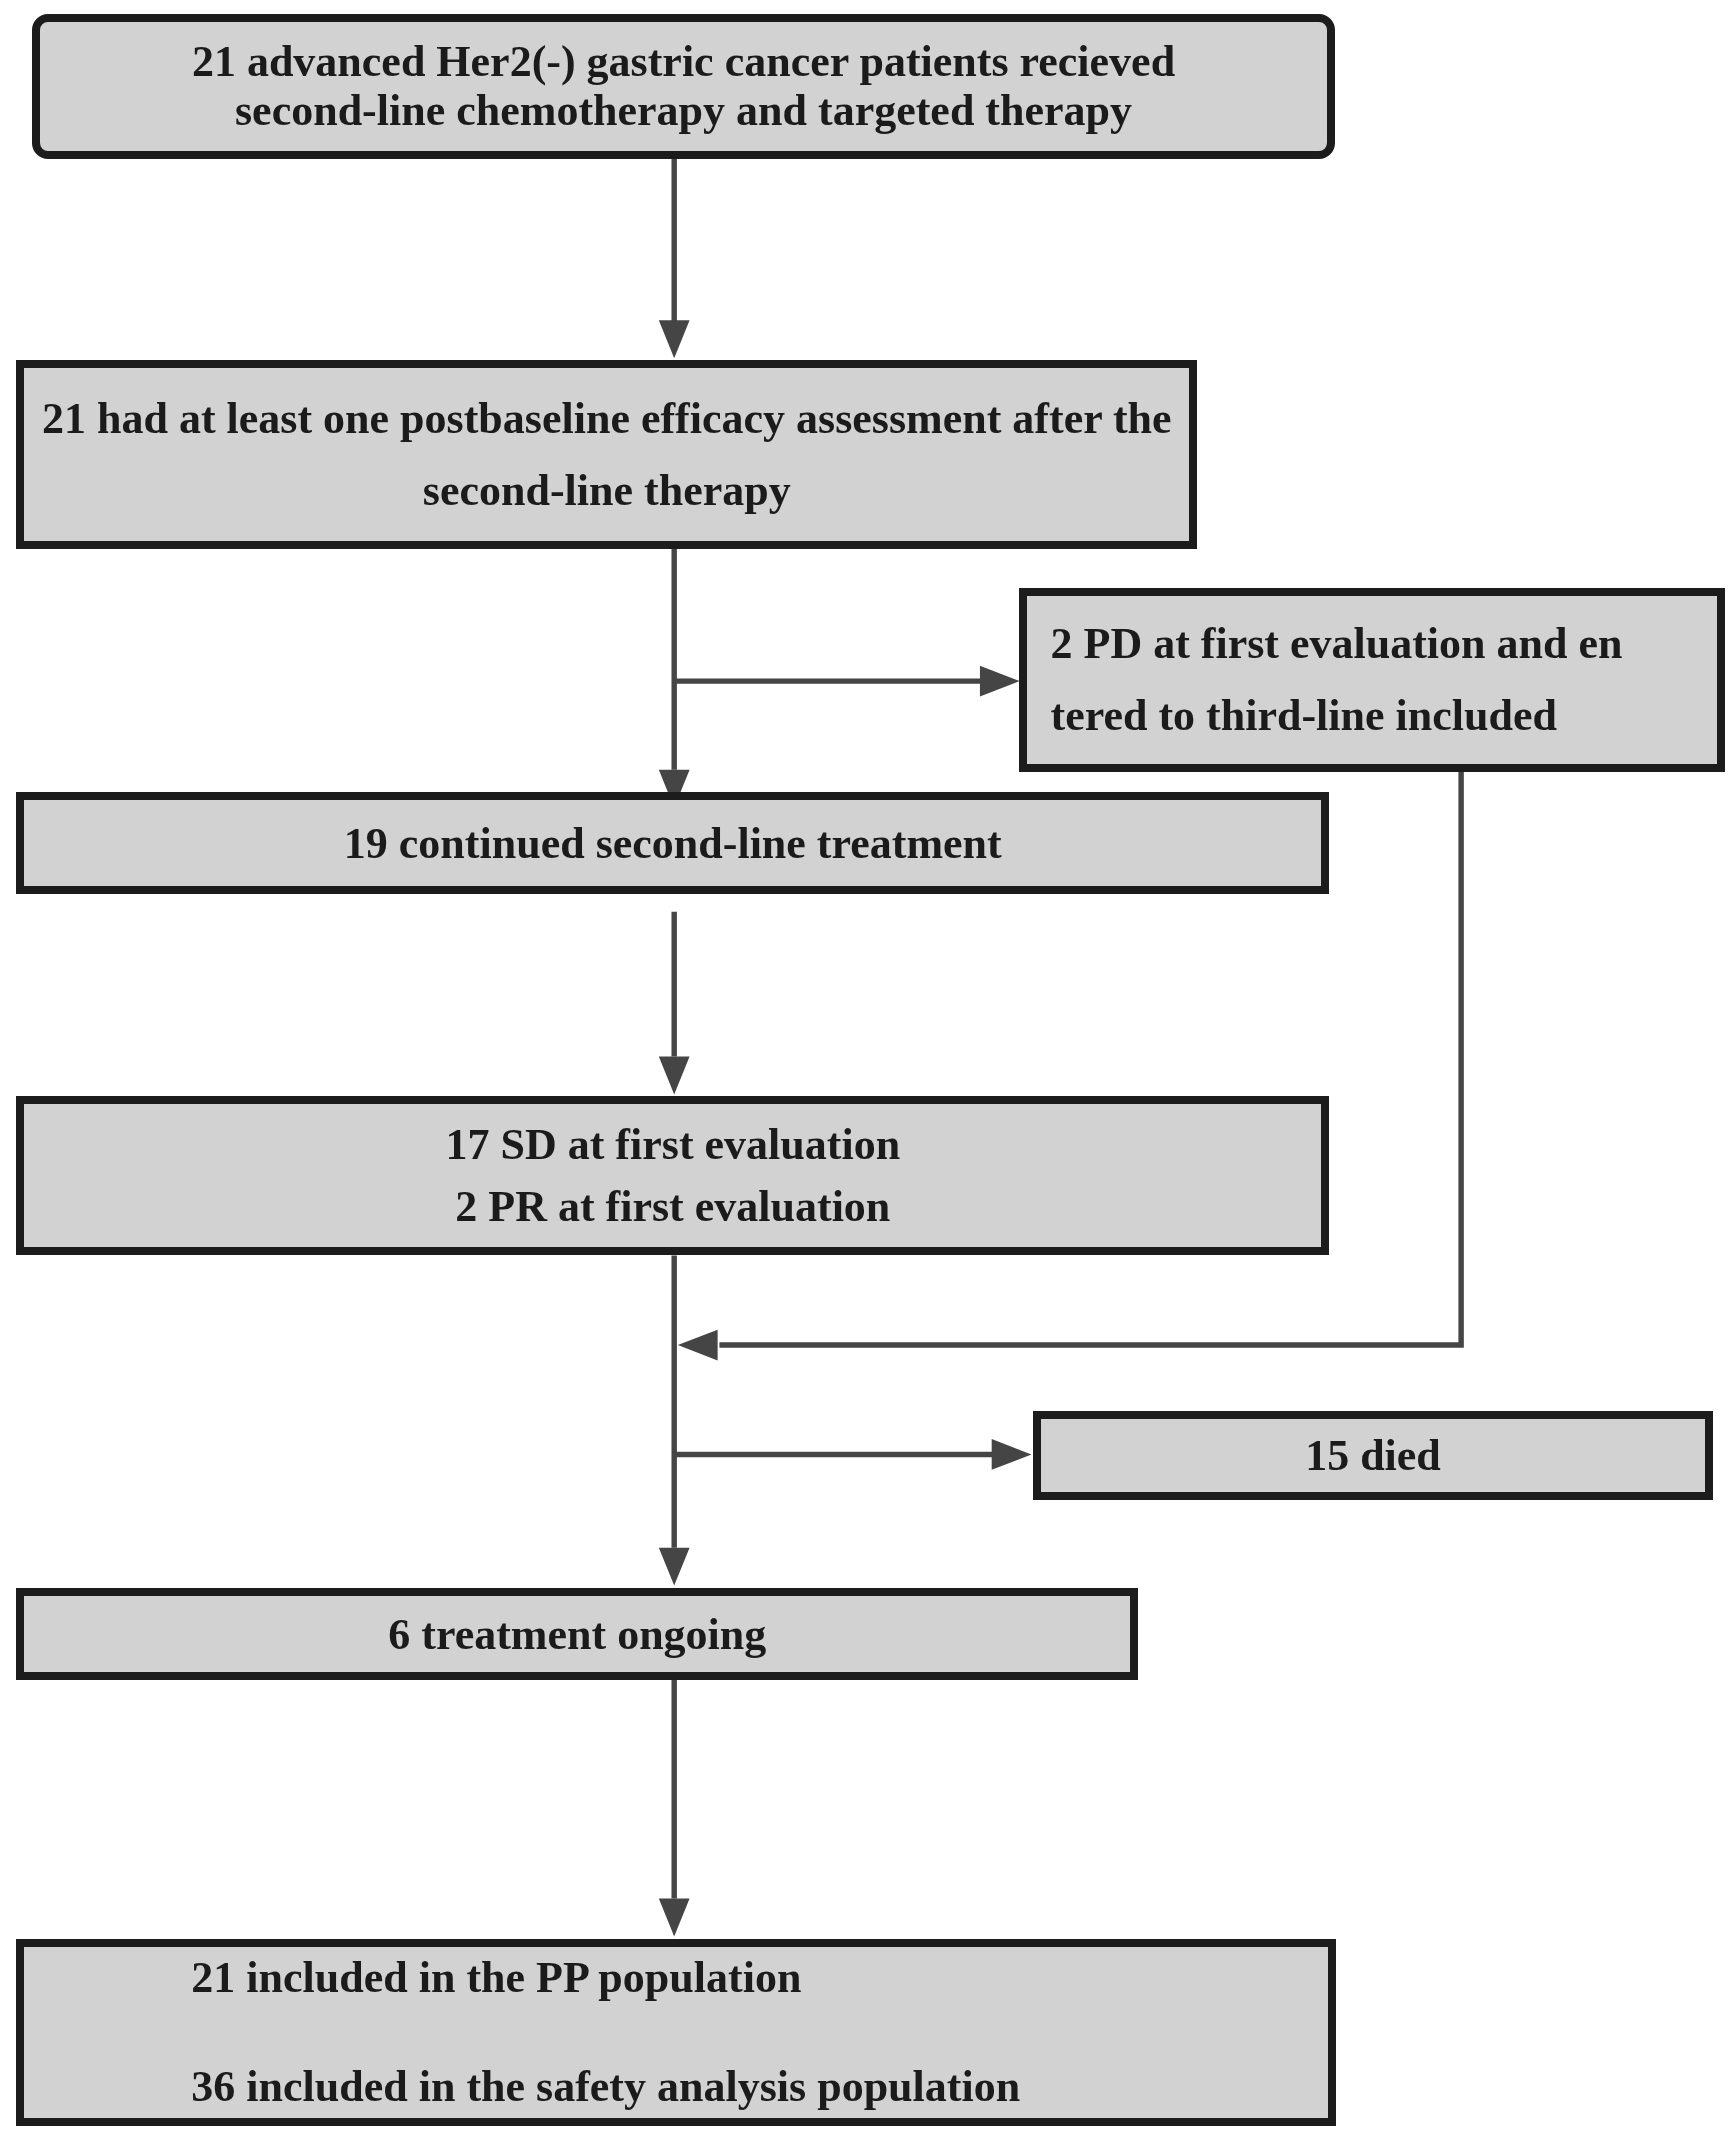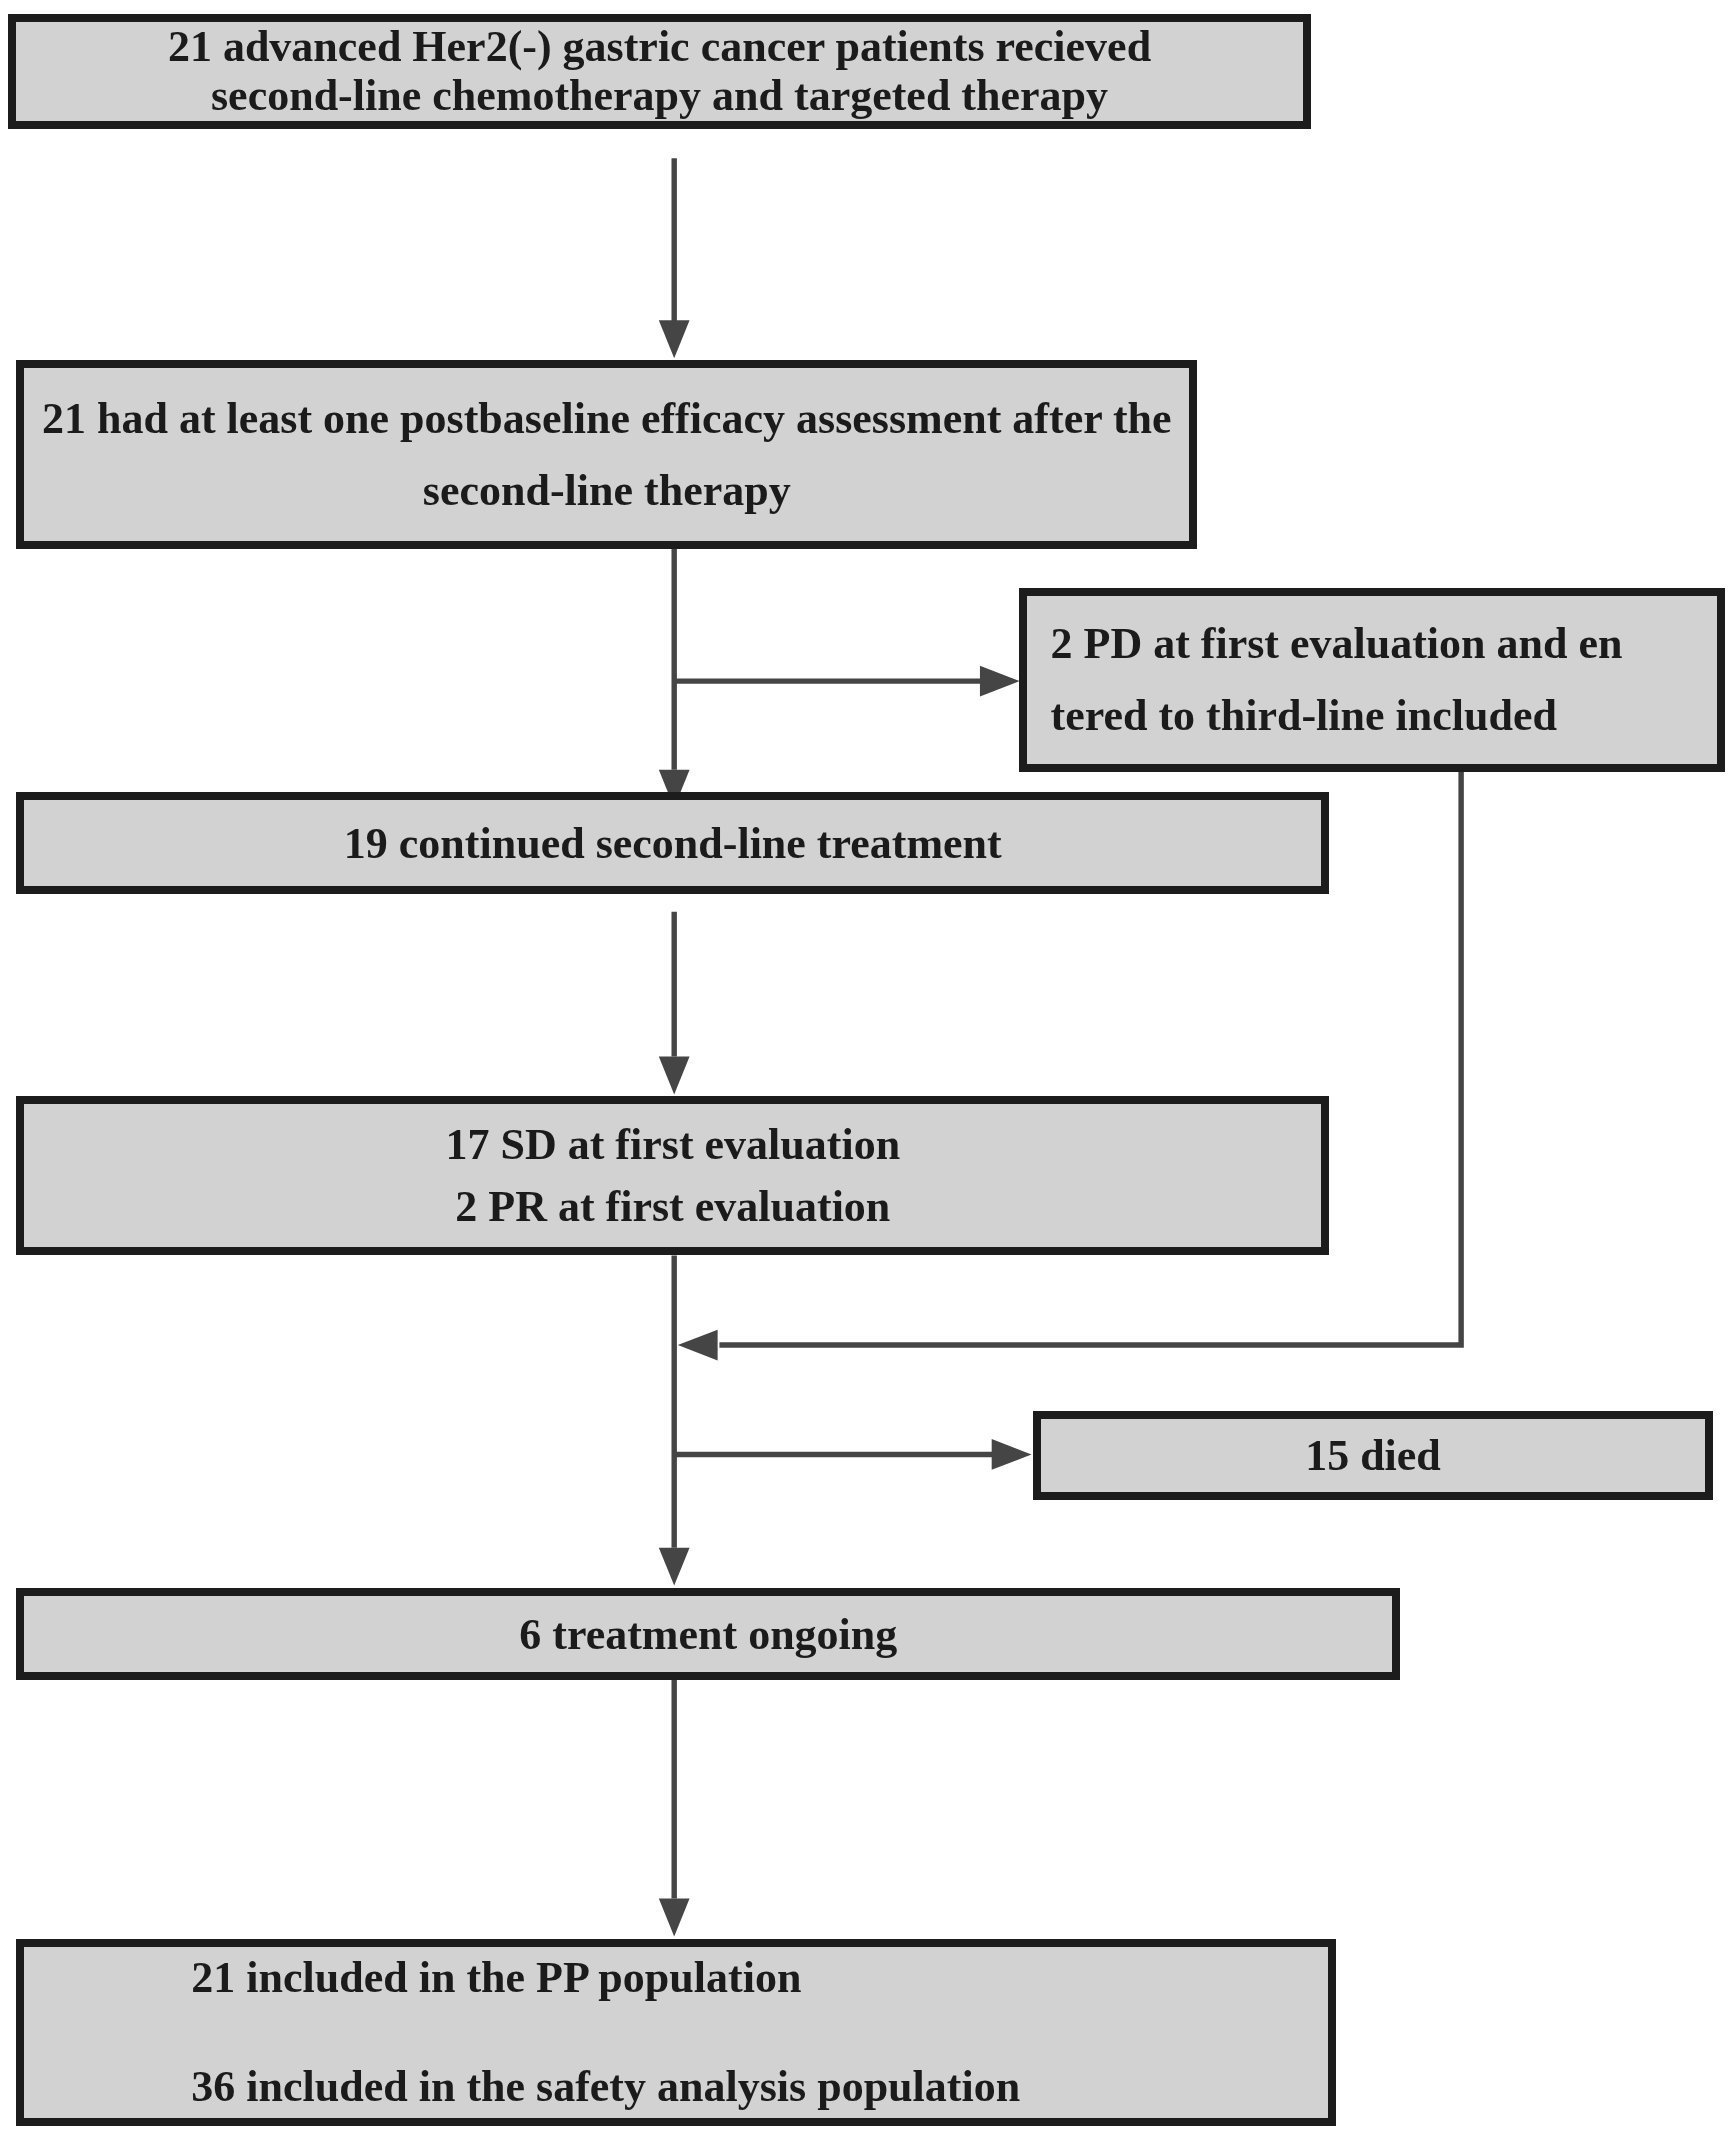--- a/index.html
+++ b/index.html
@@ -36,27 +36,27 @@
     border:8.1px solid var(--box-border);
     color:var(--text);
     font-weight:bold;
     font-size:44px;
     display:flex;
     flex-direction:column;
     justify-content:center;
     text-align:center;
   }
   .box .bline{white-space:nowrap;}
-  .box-enrolled   {left:8px;  top:13.6px;   width:1303px; height:115px; line-height:49px;}
+  .box-enrolled   {left:32px;  top:13.6px;   width:1303px; height:145px; line-height:49px;border-radius:16px;}
   .box-assessed   {left:16.3px;  top:360px;  width:1181px; height:189px; line-height:72px;}
   .box-pd         {left:1019px;top:588px;  width:706px;  height:184px; line-height:72px; text-align:left; padding-left:23.5px;}
   .box-continued  {left:16.3px;  top:792px;  width:1313px; height:102px; line-height:45px;}
   .box-response   {left:16.3px;  top:1096px; width:1313px; height:159px; line-height:62px;text-align:center;}
   .box-died       {left:1033px;top:1411px; width:680px;  height:89px;  line-height:45px;}
-  .box-ongoing    {left:16.3px;  top:1588px; width:1384px; height:92px; line-height:45px;}
+  .box-ongoing    {left:16.3px;  top:1588px; width:1122px; height:92px; line-height:45px;}
   .box-population {left:16.3px;  top:1939px; width:1320px; height:187px; line-height:62px; text-align:left; padding-left:167px;justify-content:space-between;}
 </style>
 </head>
 <body>
 
 <div id="canvas">
 
   <svg id="connectors" viewBox="0 0 1913 2367" xmlns="http://www.w3.org/2000/svg">
 
     <line class="flow-line" x1="745" y1="175" x2="745" y2="355"></line>

